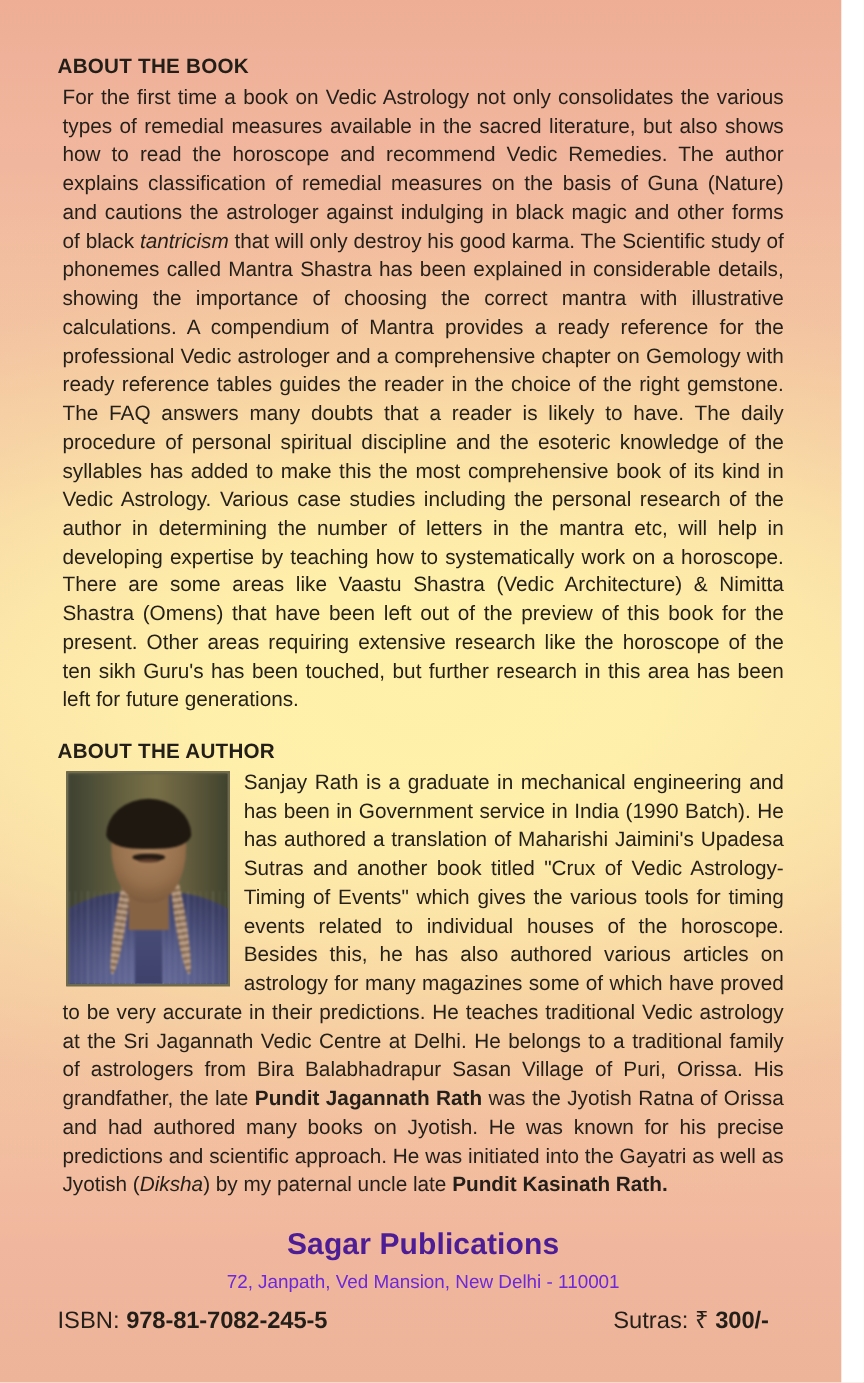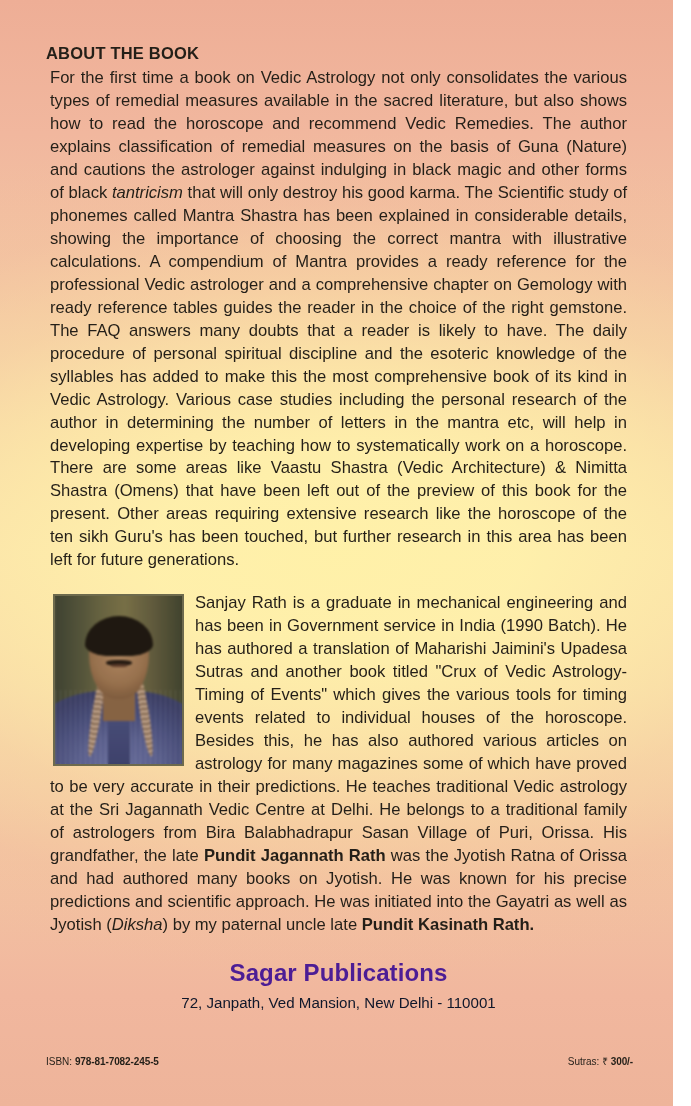--- a/index.html
+++ b/index.html
@@ -193,52 +193,53 @@
   }
   #publisher-name {
     font-size: 24px;
     font-weight: bold;
     color: #4c1d95;
     letter-spacing: 0.1px;
     margin-bottom: 4px;
   }
   .pub-line {
     font-size: 15.1px;
-    color: #0f172a;
+    color: #6d28d9;
     line-height: 1.55;
   }
 
   #footer-bar {
     position: absolute;
     left: 46px;
-    right: 40px;
+    right: 58px;
     bottom: 38px;
     display: flex;
     justify-content: space-between;
     align-items: baseline;
     z-index: 3;
-    font-size: 10px;
+    font-size: 19px;
     color: #231f18;
   }
   #footer-bar .lbl { font-weight: normal; }
   #footer-bar .val { font-weight: bold; letter-spacing: -0.1px; }
   .rupee { font-weight: normal; }
 </style>
 </head>
 <body>
 
 <div id="cover">
   <div class="page-inner">
 
     <div>
       <div class="section-head">ABOUT THE BOOK</div>
       <p class="body-text" id="about-book-text"><span>For the first time a book on Vedic Astrology not only consolidates the various types of remedial measures available in the sacred literature, but also shows how to read the horoscope and recommend Vedic Remedies. The author explains classification of remedial measures on the basis of Guna (Nature) and cautions the astrologer against indulging in black magic and other forms of black </span><span class="it">tantricism</span><span> that will only destroy his good karma. The Scientific study of phonemes called Mantra Shastra has been explained in considerable details, showing the importance of choosing the correct mantra with illustrative calculations. A compendium of Mantra provides a ready reference for the professional Vedic astrologer and a comprehensive chapter on Gemology with ready reference tables guides the reader in the choice of the right gemstone. The FAQ answers many doubts that a reader is likely to have. The daily procedure of personal spiritual discipline and the esoteric knowledge of the syllables has added to make this the most comprehensive book of its kind in Vedic Astrology. Various case studies including the personal research of the author in determining the number of letters in the mantra etc, will help in developing expertise by teaching how to systematically work on a horoscope. There are some areas like Vaastu Shastra (Vedic Architecture) &amp; Nimitta Shastra (Omens) that have been left out of the preview of this book for the present. Other areas requiring extensive research like the horoscope of the ten sikh Guru's has been touched, but further research in this area has been left for future generations.</span></p>
     </div>
 
     <div id="author-section" class="clearfix">
+      <div class="section-head" id="author-head">ABOUT THE AUTHOR</div>
 
       <div id="author-photo">
         <div class="ph-bg"></div>
         <div class="ph-torso"></div>
         <div class="ph-collar"></div>
         <div class="ph-bead-l"></div>
         <div class="ph-bead-r"></div>
         <div class="ph-neck"></div>
         <div class="ph-face">
           <div class="ph-eye-l"></div>

